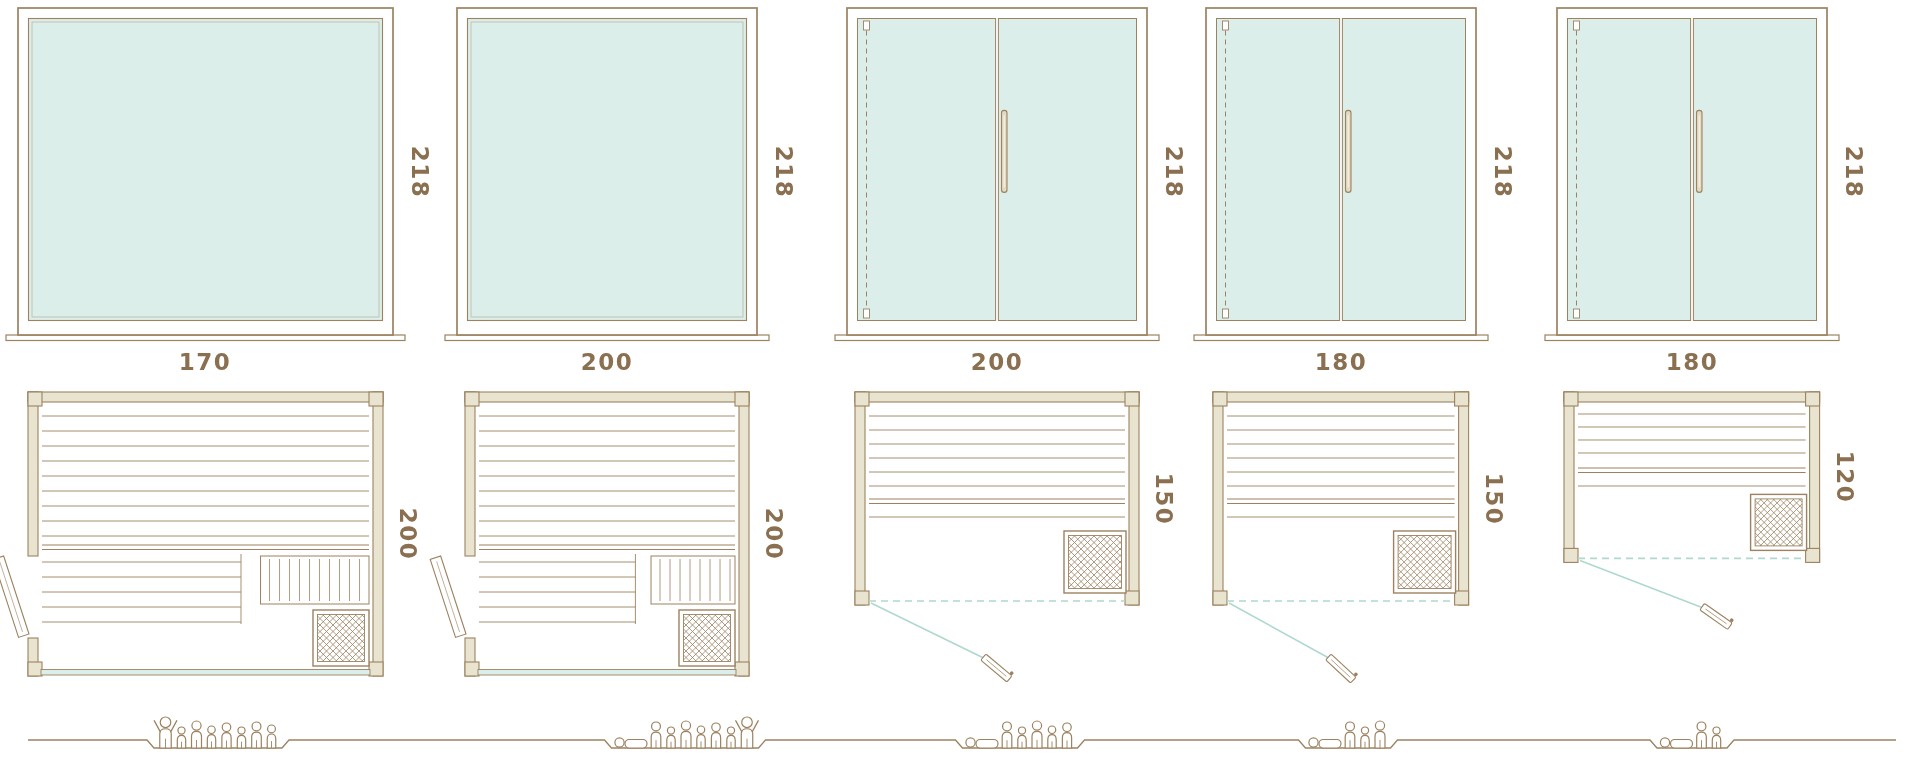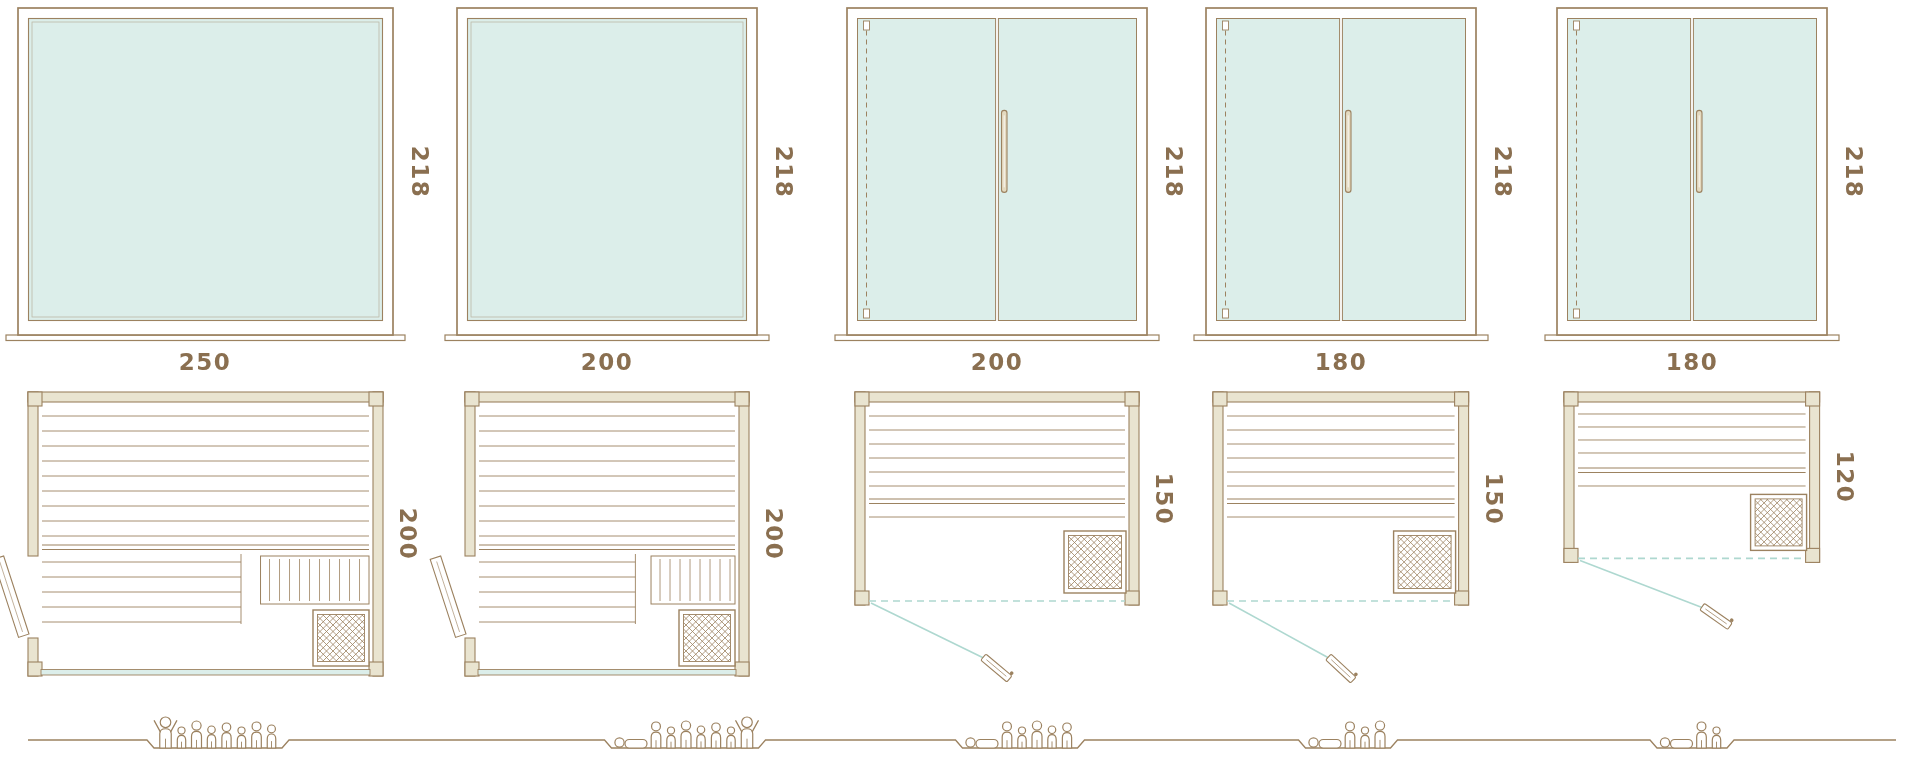--- a/index.html
+++ b/index.html
@@ -23,21 +23,21 @@
   <section>
     <div class="draw" id="front-0" style="left: 1.5px; top: 5px;">
         <svg width="407" height="344" viewBox="0 0 407 344">
           <rect x="4" y="330" width="399" height="5.5" fill="#fff" stroke="#9c8260" stroke-width="1.2"></rect>
           <rect x="16" y="3" width="375" height="327" fill="#fff" stroke="#9c8260" stroke-width="1.7"></rect>
           <rect x="26.5" y="13.5" width="354" height="302" fill="#dceeea" stroke="#9c8260" stroke-width="1.1"></rect>
           <rect x="30" y="17" width="347" height="295" fill="none" stroke="#9c8260" stroke-width="0.7" opacity="0.55"></rect>
         </svg>
       </div>
     <span class="dim rot" id="dimh-0" style="left: 418.5px; top: 171.5px;">218</span>
-    <span class="dim" id="dimw-0" style="left: 205px; top: 362px;">250</span>
+    <span class="dim" id="dimw-0" style="left: 205px; top: 362px;">170</span>
     <div class="draw" id="plan-0" style="left: -20.5px; top: 388px;">
         <svg width="413" height="296" viewBox="0 0 413 296">
           <g transform="translate(48,4)">
             <rect x="0" y="0" width="355" height="10" fill="#e9e4d0" stroke="#9c8260" stroke-width="1.1"></rect>
             <rect x="0" y="0" width="10" height="164" fill="#e9e4d0" stroke="#9c8260" stroke-width="1.1"></rect>
             <rect x="0" y="246" width="10" height="38" fill="#e9e4d0" stroke="#9c8260" stroke-width="1.1"></rect>
             <rect x="345" y="0" width="10" height="284" fill="#e9e4d0" stroke="#9c8260" stroke-width="1.1"></rect>
             <rect x="0" y="0" width="14" height="14" fill="#e9e4d0" stroke="#9c8260" stroke-width="1.1"></rect>
             <rect x="341" y="0" width="14" height="14" fill="#e9e4d0" stroke="#9c8260" stroke-width="1.1"></rect>
             <rect x="341" y="270" width="14" height="14" fill="#e9e4d0" stroke="#9c8260" stroke-width="1.1"></rect>

